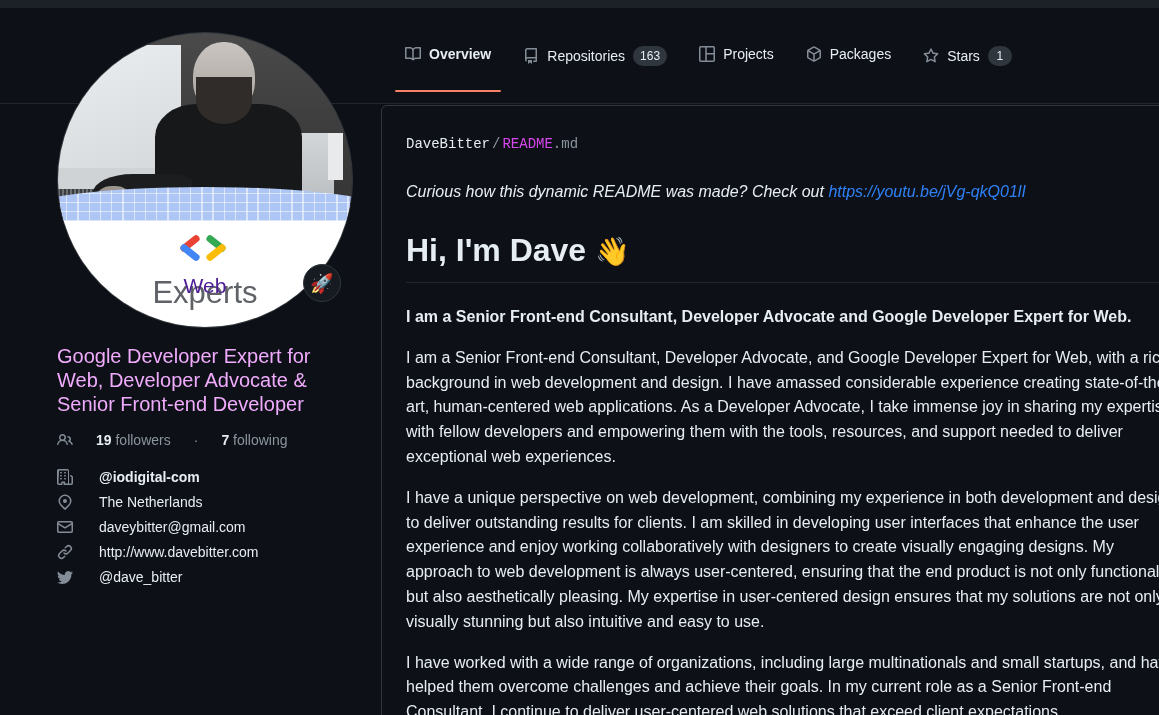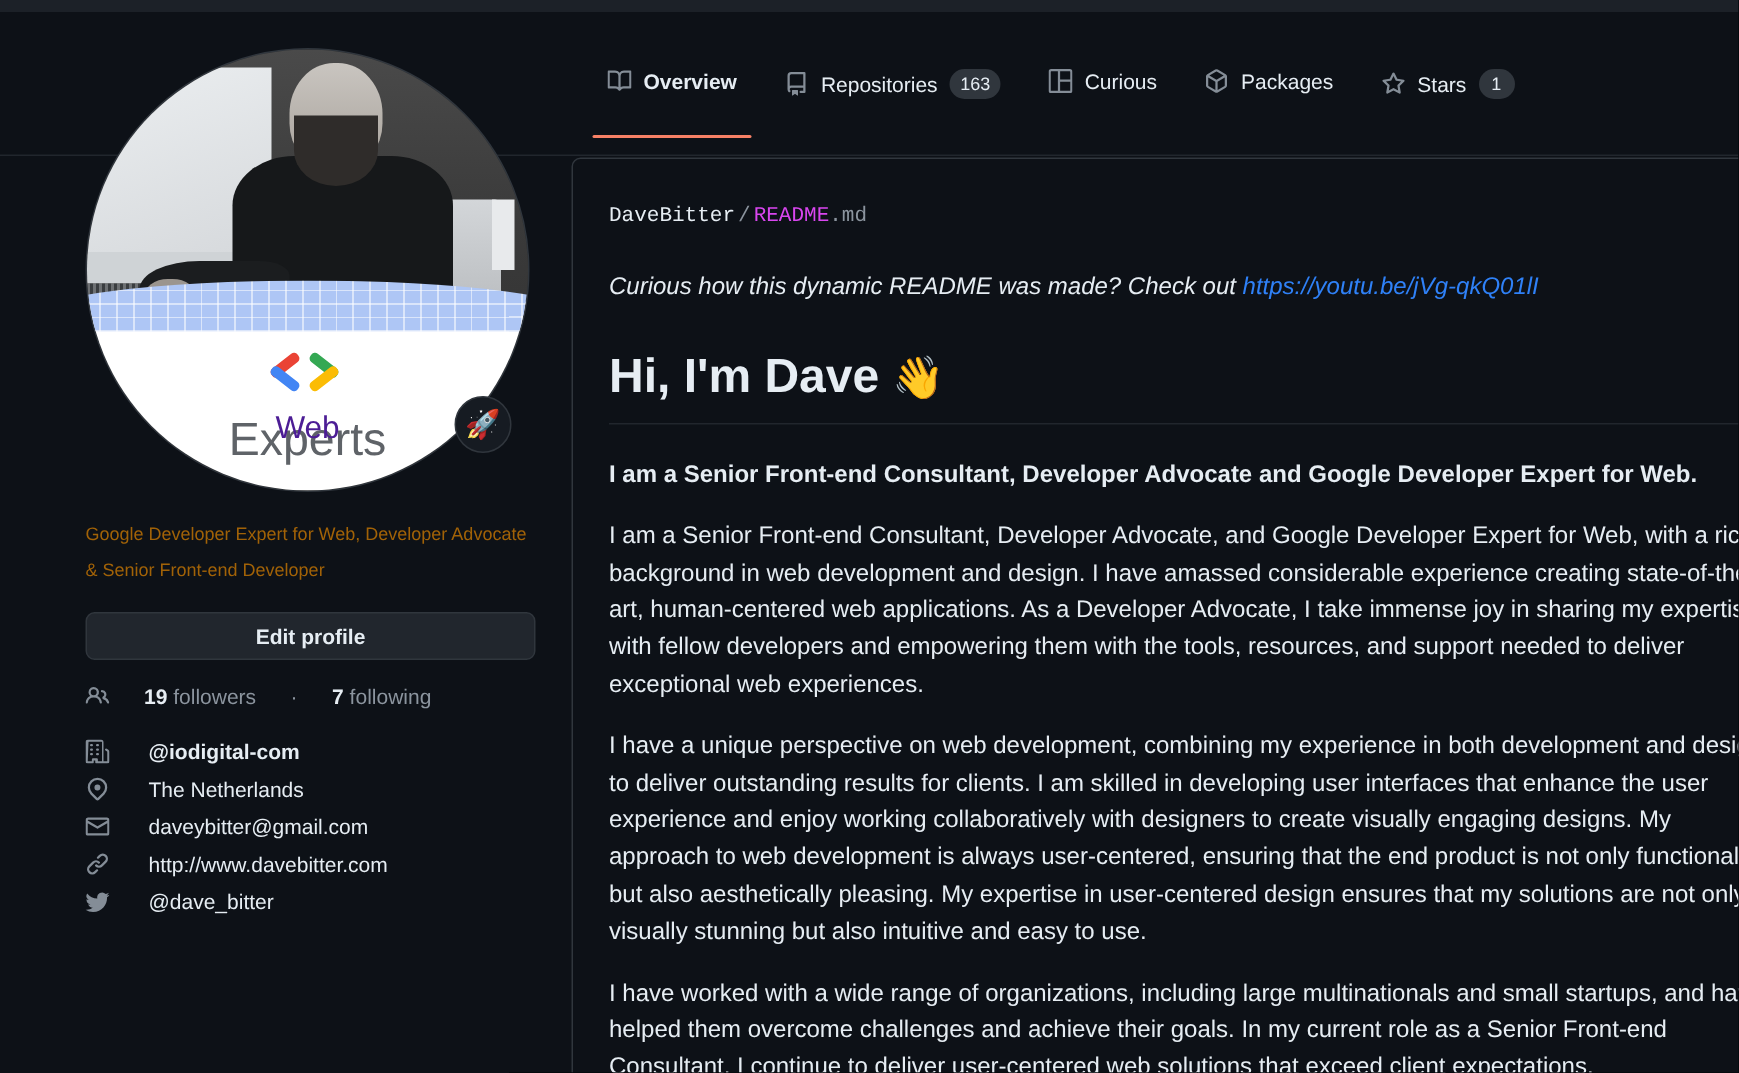--- a/index.html
+++ b/index.html
@@ -279,23 +279,23 @@
   .user-login {
     font-size: 20px;
     font-weight: 300;
     line-height: 24px;
     color: #8b949e;
     margin-top: 2px;
   }
 
   .bio {
     margin-top: 16px;
-    font-size: 12px;
+    font-size: 20px;
     line-height: 24px;
-    color: #a16207;
+    color: #f0abfc;
     width: 300px;
   }
 
   .edit-profile-btn {
     margin-top: 16px;
     width: 300px;
     height: 32px;
     border-radius: 6px;
     background: #21262d;
     border: 1px solid #30363d;
@@ -421,21 +421,21 @@
         <span class="tab-label">Repositories</span>
         <span class="counter">163</span>
       </div>
 
       <div class="nav-tab">
         <span class="nav-icon">
           <svg width="16" height="16" viewBox="0 0 16 16" fill="currentColor">
               <path d="M1.75 0h12.5C15.216 0 16 .784 16 1.75v12.5A1.75 1.75 0 0 1 14.25 16H1.75A1.75 1.75 0 0 1 0 14.25V1.75C0 .784.784 0 1.75 0ZM1.5 1.75v12.5c0 .138.112.25.25.25h4.5V1.5h-4.5a.25.25 0 0 0-.25.25Zm6.25-.25v5.5h6.75V1.75a.25.25 0 0 0-.25-.25Zm6.75 7h-6.75v6h6.5a.25.25 0 0 0 .25-.25Z"></path>
             </svg>
         </span>
-        <span class="tab-label">Curious</span>
+        <span class="tab-label">Projects</span>
       </div>
 
       <div class="nav-tab">
         <span class="nav-icon">
           <svg width="16" height="16" viewBox="0 0 16 16" fill="currentColor">
               <path d="m8.878.392 5.25 3.045c.54.314.872.89.872 1.514v6.098a1.75 1.75 0 0 1-.872 1.514l-5.25 3.045a1.75 1.75 0 0 1-1.756 0l-5.25-3.045A1.75 1.75 0 0 1 1 11.049V4.951c0-.624.332-1.2.872-1.514L7.122.392a1.75 1.75 0 0 1 1.756 0ZM7.875 1.69l-4.63 2.685L8 7.133l4.755-2.758-4.63-2.685a.248.248 0 0 0-.25 0ZM2.5 5.677v5.372c0 .09.047.171.125.215l4.625 2.683V8.432Zm6.25 8.27 4.625-2.683a.25.25 0 0 0 .125-.215V5.677L8.75 8.432Z"></path>
             </svg>
         </span>
         <span class="tab-label">Packages</span>
       </div>
@@ -485,21 +485,20 @@
           </div>
           <div class="gde-web">Web</div>
         </div>
       </div>
       <div class="status-badge">🚀</div>
     </div>
 
 
     <div class="bio">Google Developer Expert for Web, Developer Advocate &amp; Senior Front-end Developer</div>
 
-    <button class="edit-profile-btn">Edit profile</button>
 
     <div class="follow-stats">
       <span class="icon">
         <svg width="16" height="16" viewBox="0 0 16 16" fill="currentColor">
             <path d="M2 5.5a3.5 3.5 0 1 1 5.898 2.549 5.508 5.508 0 0 1 3.034 4.084.75.75 0 1 1-1.482.235 4 4 0 0 0-7.9 0 .75.75 0 0 1-1.482-.236A5.507 5.507 0 0 1 3.102 8.05 3.493 3.493 0 0 1 2 5.5ZM11 4a3.001 3.001 0 0 1 2.22 5.018 5.01 5.01 0 0 1 2.56 3.012.749.749 0 0 1-.885.954.752.752 0 0 1-.549-.514 3.507 3.507 0 0 0-2.522-2.372.75.75 0 0 1-.574-.73v-.352a.75.75 0 0 1 .416-.672A1.5 1.5 0 0 0 11 5.5.75.75 0 0 1 11 4Zm-5.5-.5a2 2 0 1 0-.001 3.999A2 2 0 0 0 5.5 3.5Z"></path>
           </svg>
       </span>
       <span class="seg"><b>19</b> <span>followers</span></span>
       <span class="dot-sep">·</span>
       <span class="seg"><b>7</b> <span>following</span></span>

